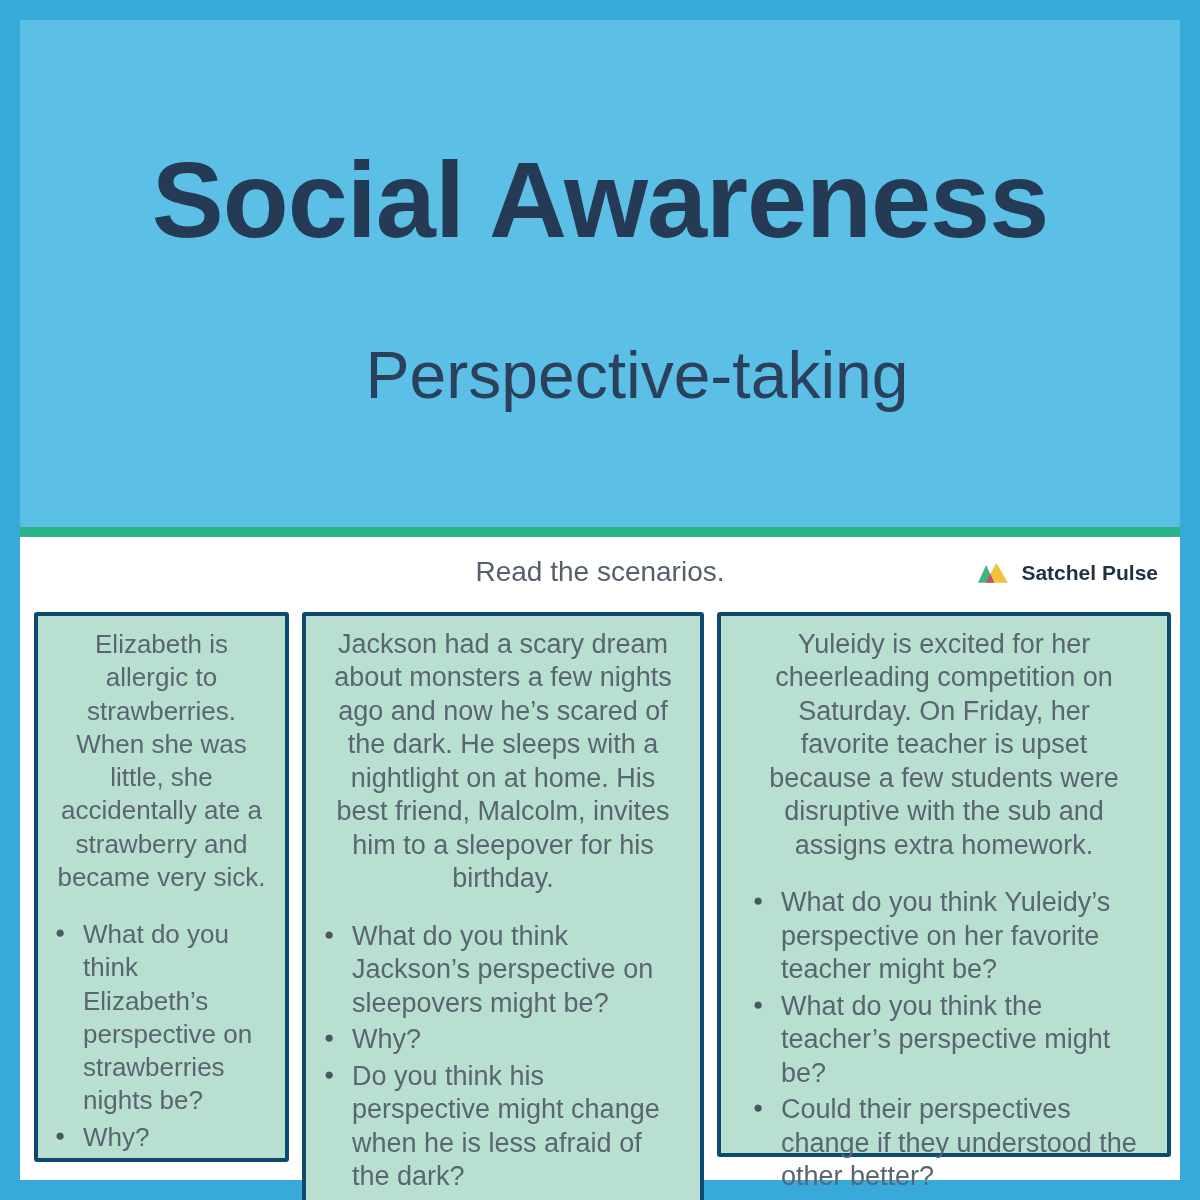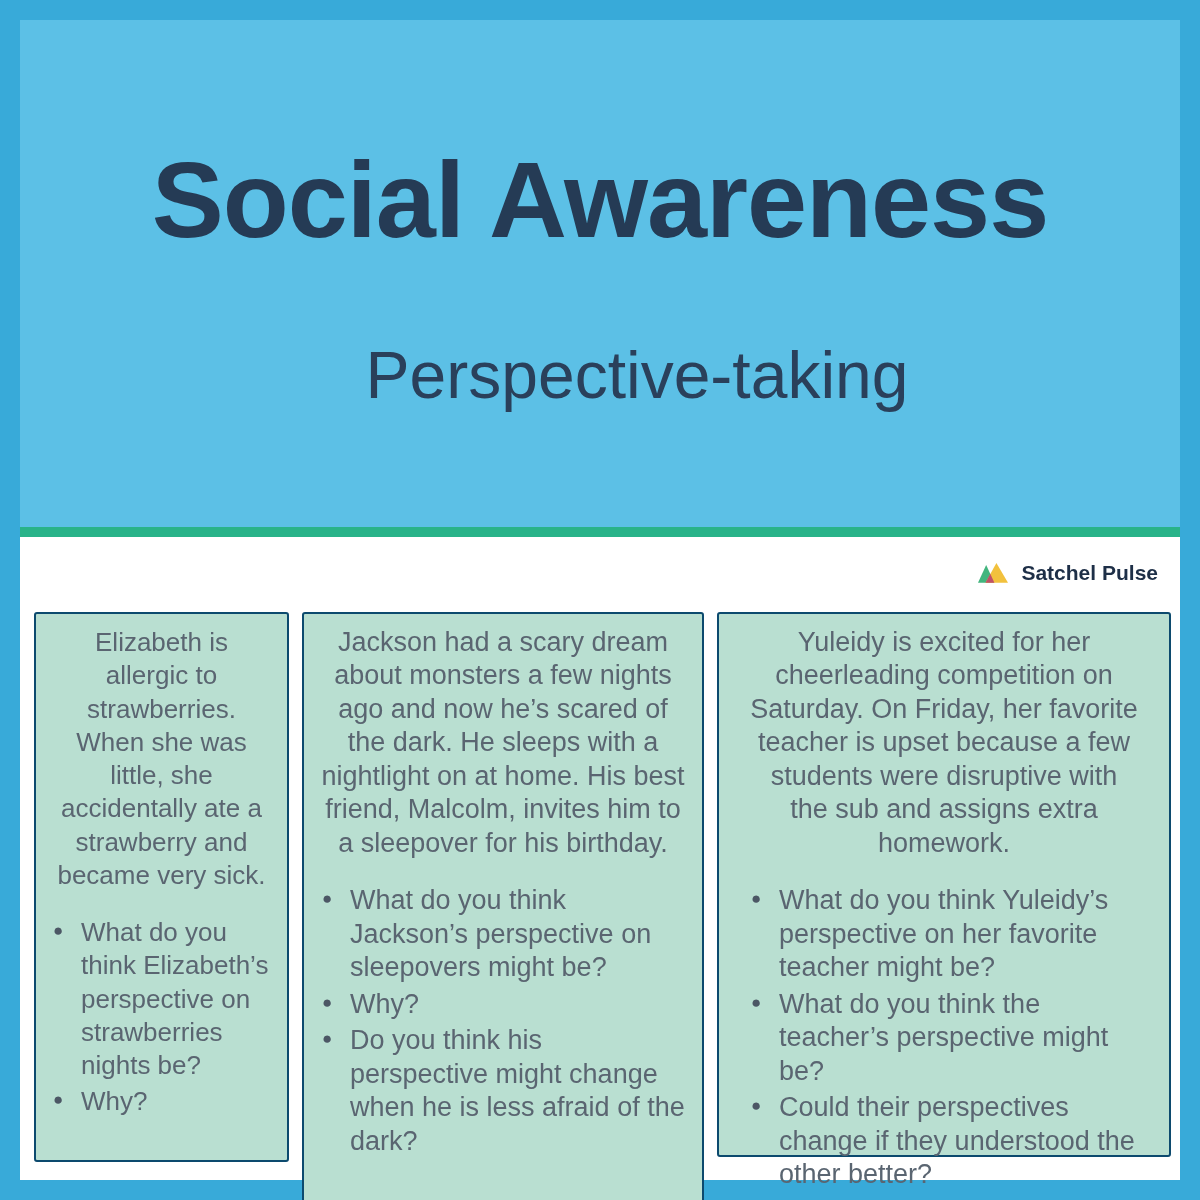--- a/index.html
+++ b/index.html
@@ -43,21 +43,21 @@
   .brand-name{
     font-size:21px;font-weight:bold;color:#1E2F47;letter-spacing:0px;
   }
   
   .cards{
     position:absolute;left:14px;top:75px;
     display:flex;gap:13px;align-items:flex-start;
   }
   .card{
     box-sizing:border-box;
-    border:2px solid #0c4a6e;border-radius:3px;
+    border:4px solid #0c4a6e;border-radius:3px;
     background:#B9DFD1;color:#5A6571;
   }
   .card-1{width:255px;height:550px;font-size:26px;line-height:1.28;padding:12px 15px;}
   .card-2{width:402px;height:693px;font-size:27px;line-height:1.24;padding:12px 16px;}
   .card-3{width:454px;height:545px;font-size:27px;line-height:1.24;padding:12px 30px;}
   .scenario{margin:0;text-align:center;}
   .questions{
     list-style:none;margin:24px 0 0 0;padding:0;text-align:left;
   }
   .questions li{
@@ -77,20 +77,21 @@
 
     <header class="header">
       <h1 class="title">Social Awareness</h1>
       <h2 class="subtitle">Perspective-taking</h2>
     </header>
 
     <div class="divider"></div>
 
     <main class="content">
 
+      <div class="instruction">Read the scenarios.</div>
 
       <div class="brand">
         <span class="brand-icon">
           <svg viewBox="0 0 44 32" xmlns="http://www.w3.org/2000/svg">
             <polygon points="12,5 24,31 0,31" fill="#42B57E"></polygon>
             <polygon points="27,2 44,31 11,31" fill="#F2C13D"></polygon>
             <polygon points="18,18 24,31 11,31" fill="#C0506A"></polygon>
           </svg>
         </span>
         <span class="brand-name">Satchel Pulse</span>

